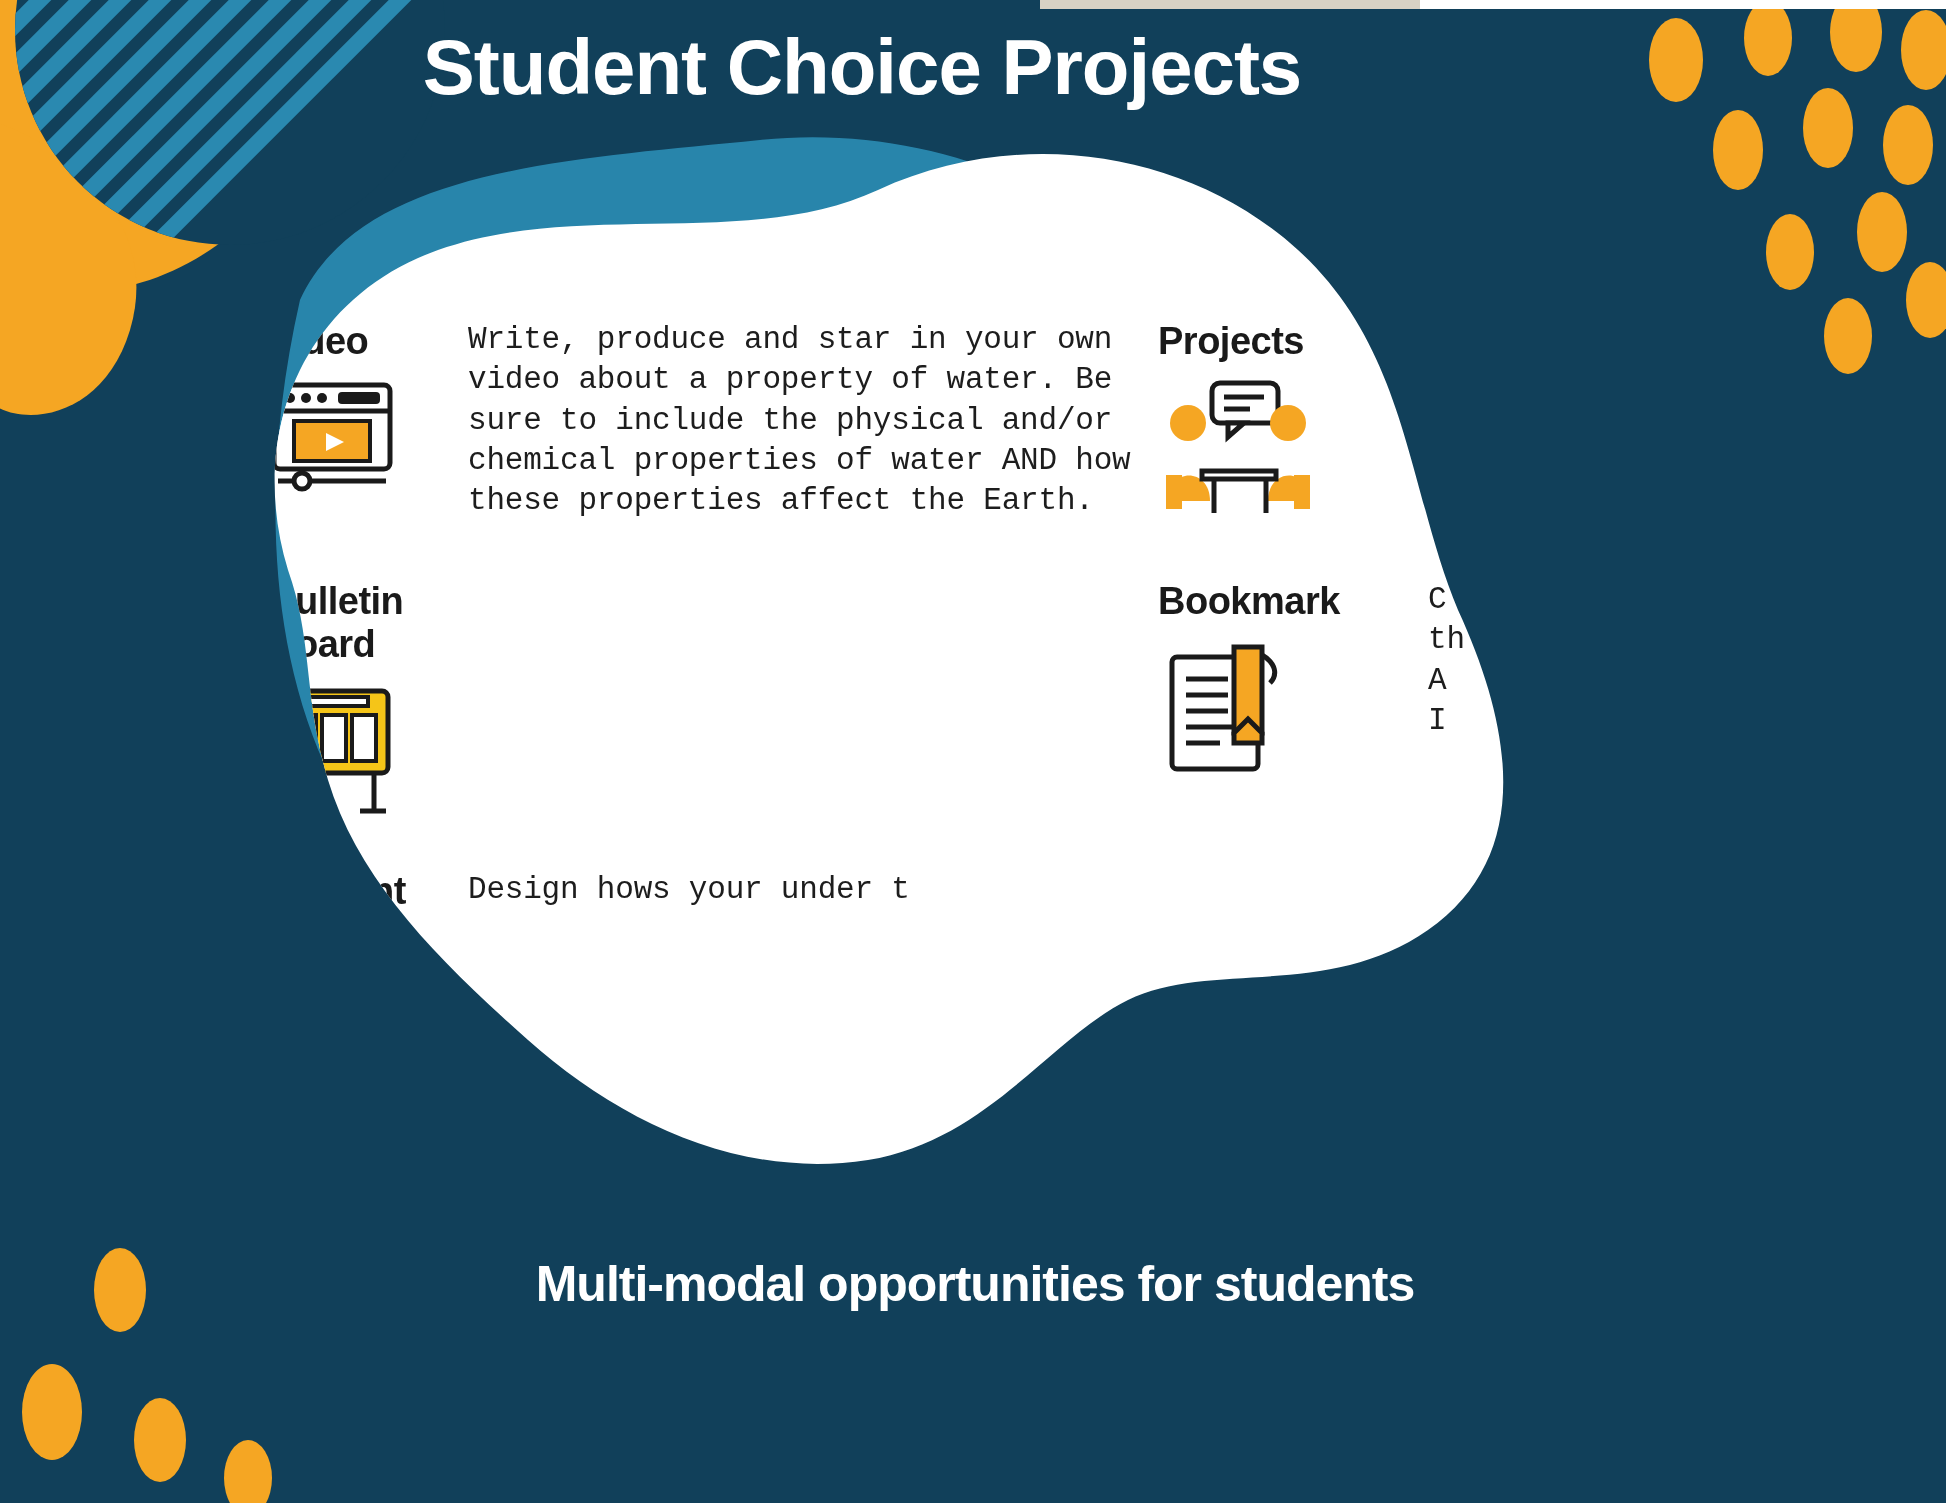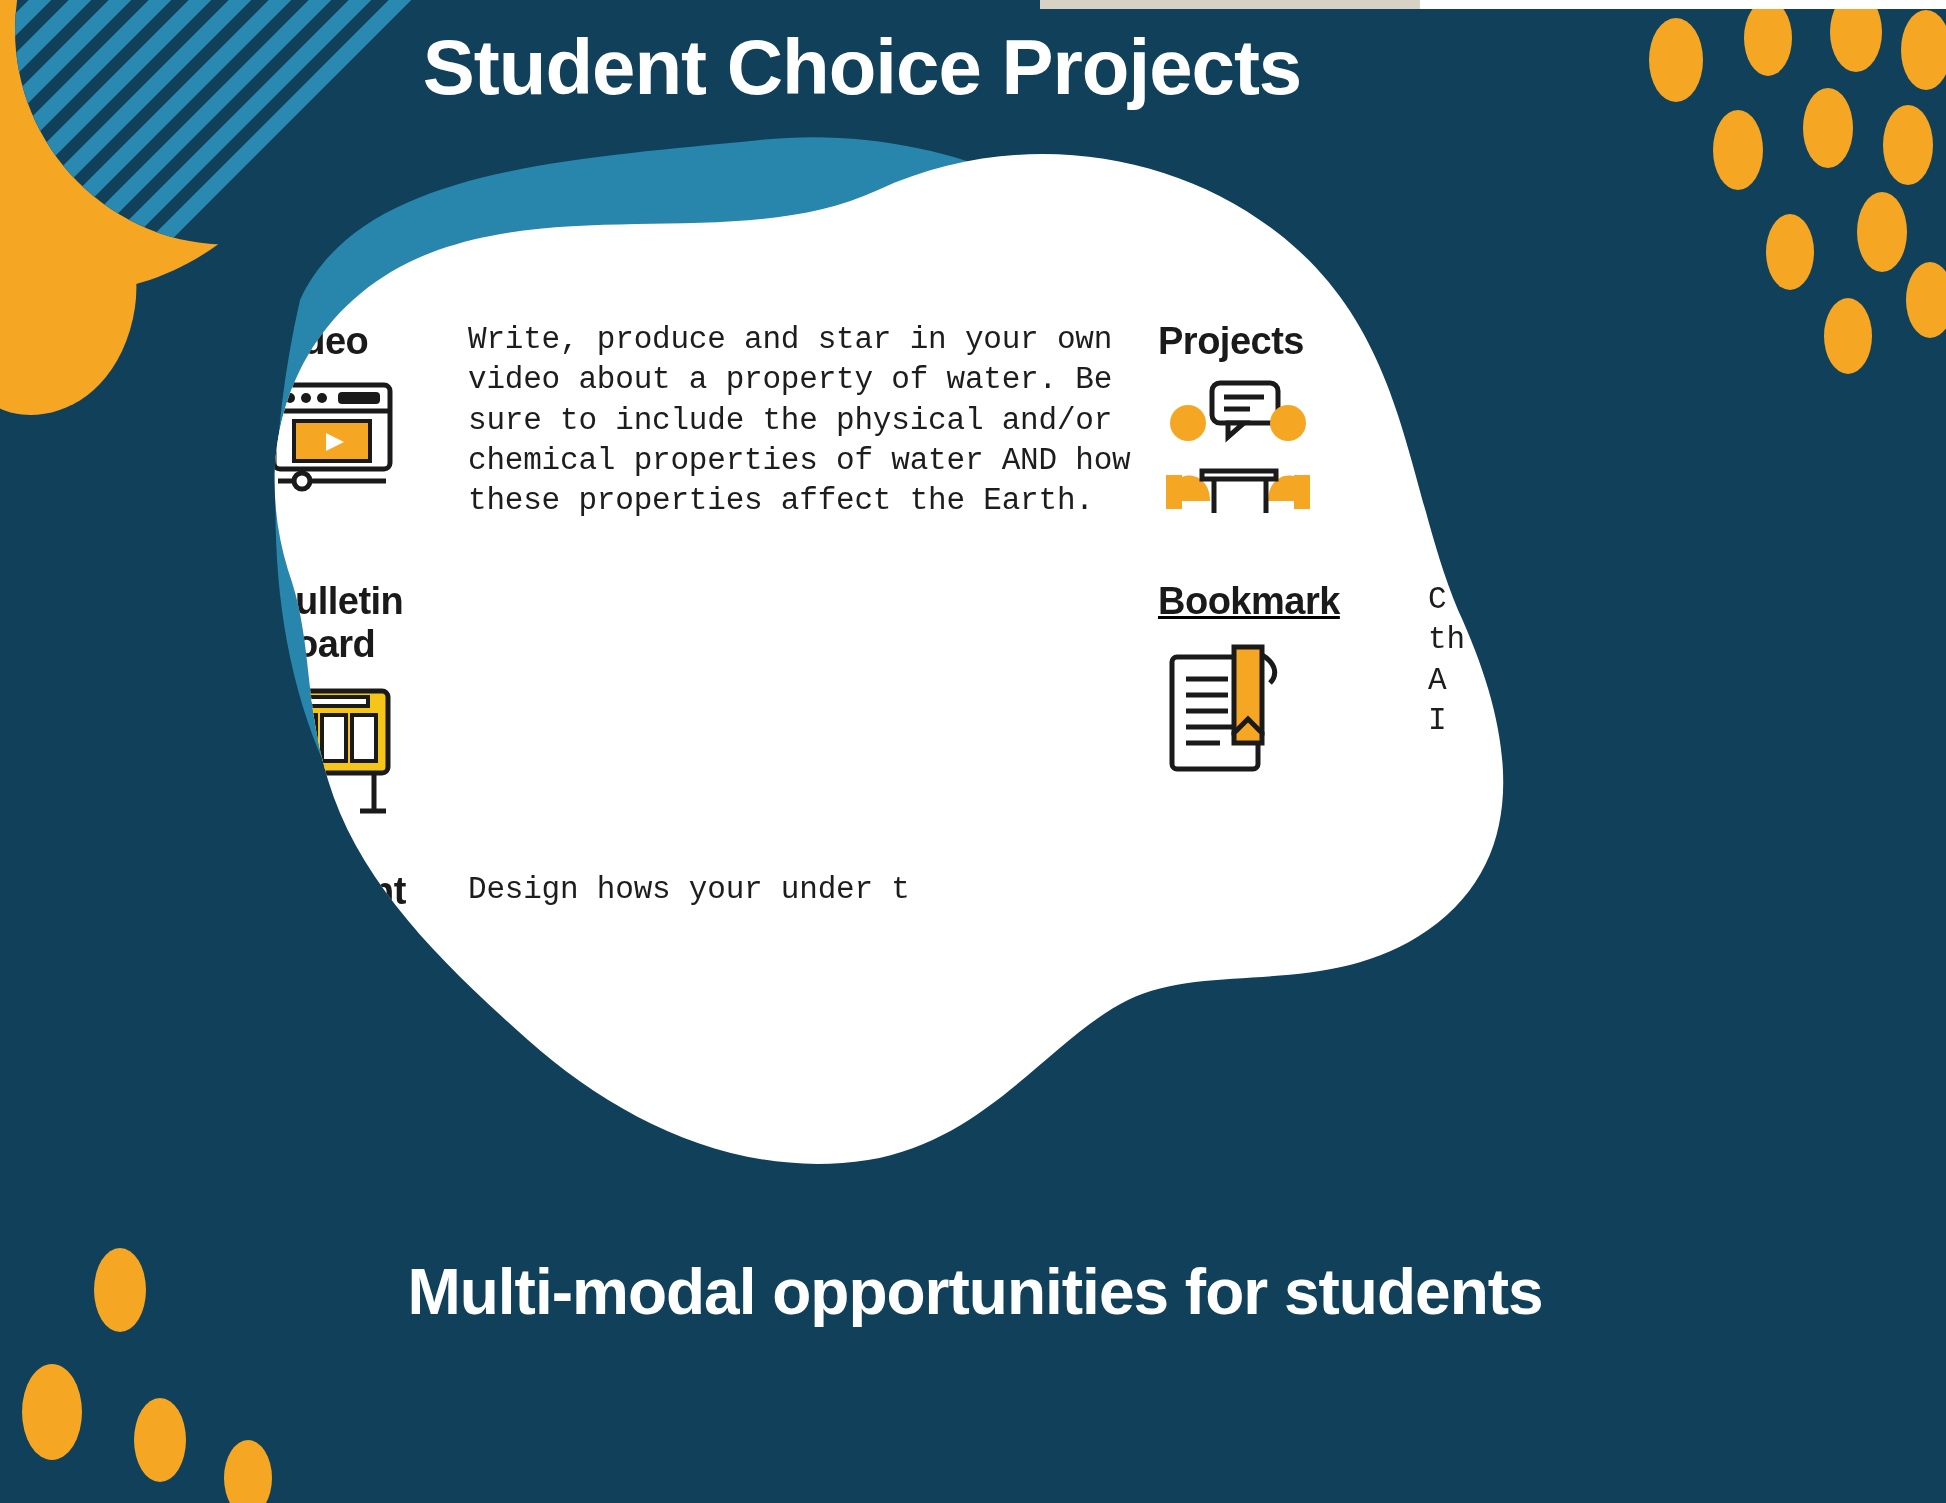--- a/index.html
+++ b/index.html
@@ -107,21 +107,21 @@
   .flow-col { flex: 1 1 auto; font-family: Liberation Mono, monospace; }
 
   
   .caption {
     position: absolute;
     left: 90px;
     top: 1255px;
     width: 1770px;
     text-align: center;
     color: #ffffff;
-    font-size: 64px;
+    font-size: 50px;
     font-weight: bold;
     line-height: 1.18;
     letter-spacing: -1px;
     z-index: 30;
   }
   .caption div { white-space: nowrap; }
 
   
   .top-strip {
     position: absolute;
@@ -286,21 +286,21 @@
               <line x1="24" y1="90" x2="24" y2="126" stroke="#1a1a1a" stroke-width="5"></line>
               <line x1="106" y1="90" x2="106" y2="126" stroke="#1a1a1a" stroke-width="5"></line>
               <line x1="12" y1="128" x2="38" y2="128" stroke="#1a1a1a" stroke-width="5"></line>
               <line x1="92" y1="128" x2="118" y2="128" stroke="#1a1a1a" stroke-width="5"></line>
             </svg>
           </div>
         </div>
       </div>
 
       <div class="doc-row" id="row-bookmark">
-        <div class="label-col" style="width:260px;flex:0 0 260px;text-decoration:underline;">
+        <div class="label-col" style="width:260px;flex:0 0 260px;">
           <div class="label-text">Bookmark</div>
           <div class="icon-box">
             <svg width="130" height="135" viewBox="0 0 130 135">
               <rect x="14" y="18" width="86" height="112" rx="5" fill="#fff" stroke="#1a1a1a" stroke-width="5"></rect>
               <line x1="28" y1="40" x2="70" y2="40" stroke="#1a1a1a" stroke-width="5"></line>
               <line x1="28" y1="56" x2="70" y2="56" stroke="#1a1a1a" stroke-width="5"></line>
               <line x1="28" y1="72" x2="70" y2="72" stroke="#1a1a1a" stroke-width="5"></line>
               <line x1="28" y1="88" x2="78" y2="88" stroke="#1a1a1a" stroke-width="5"></line>
               <line x1="28" y1="104" x2="62" y2="104" stroke="#1a1a1a" stroke-width="5"></line>
               <rect x="76" y="8" width="28" height="86" fill="#f5a623" stroke="#1a1a1a" stroke-width="5"></rect>

